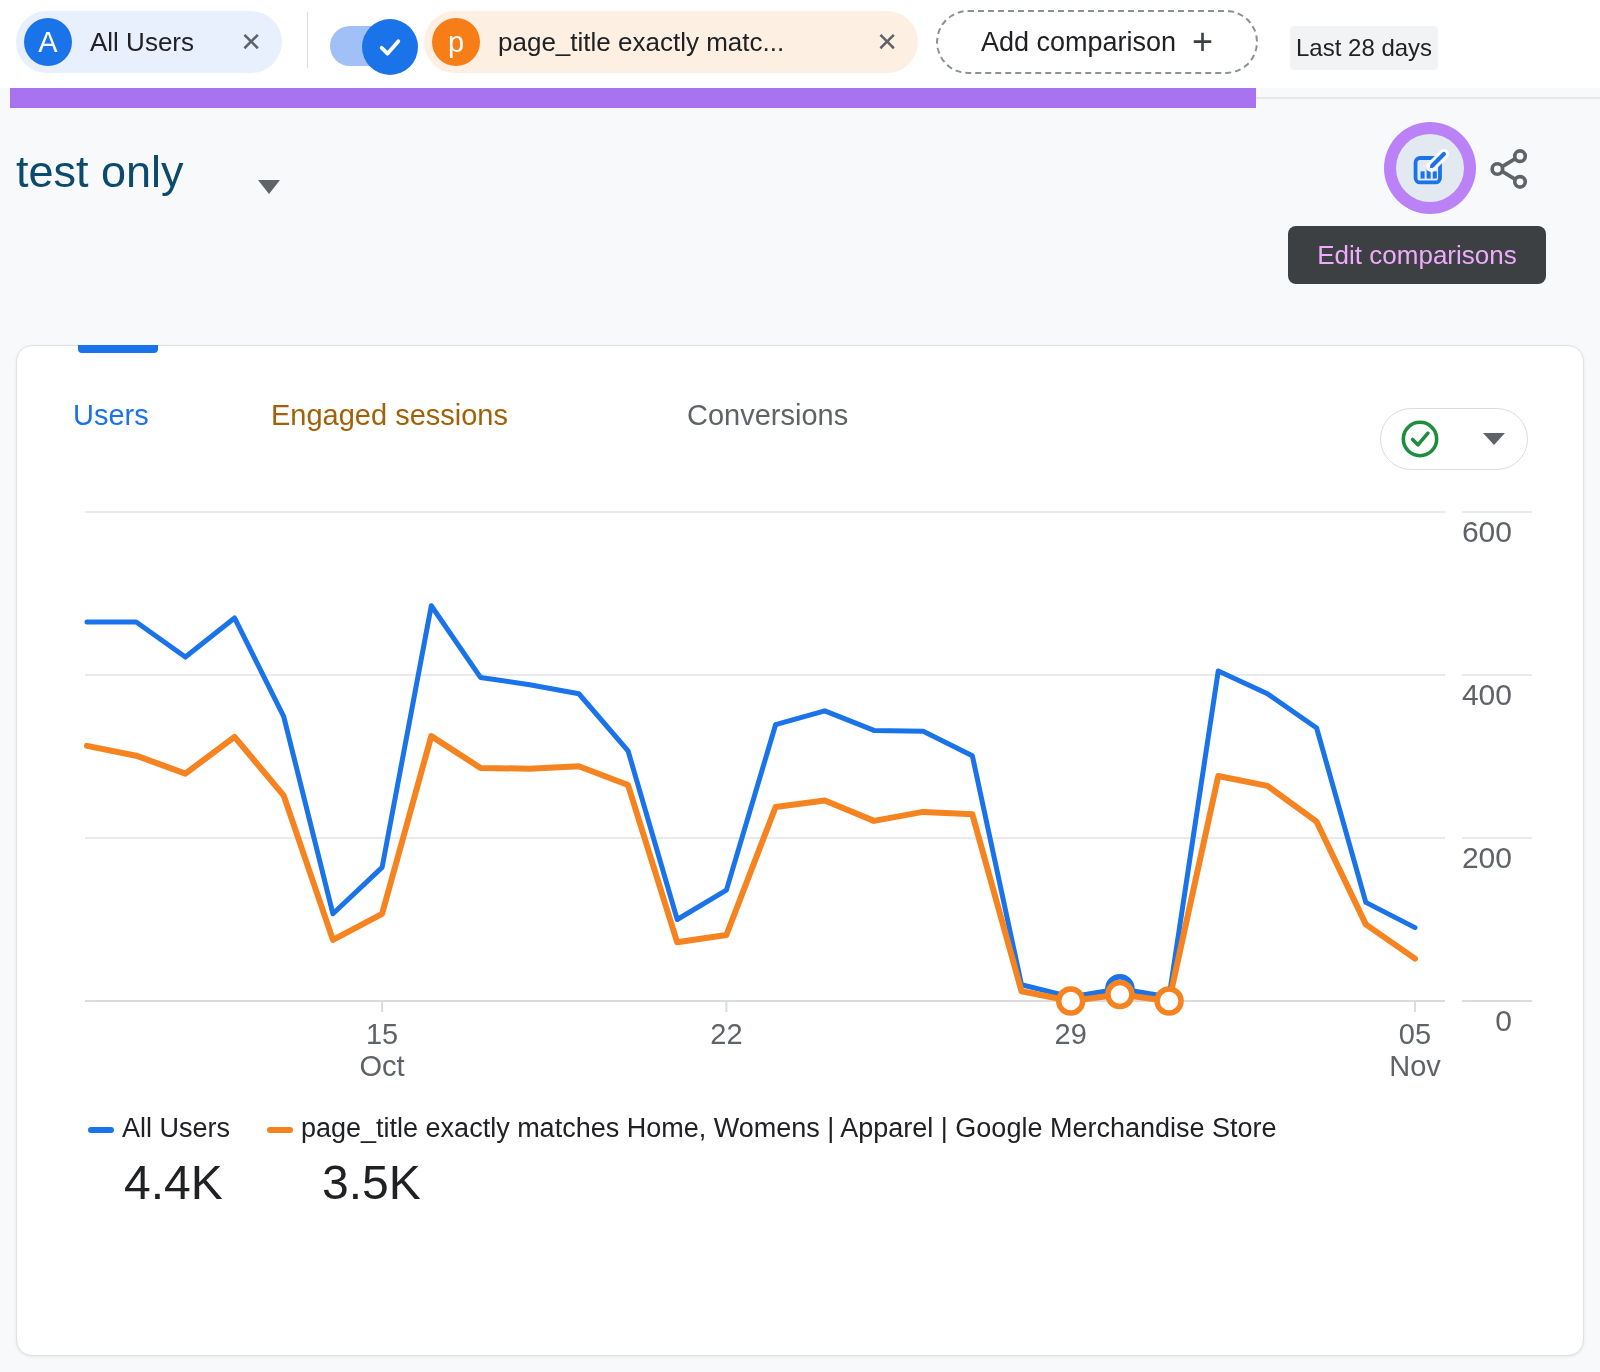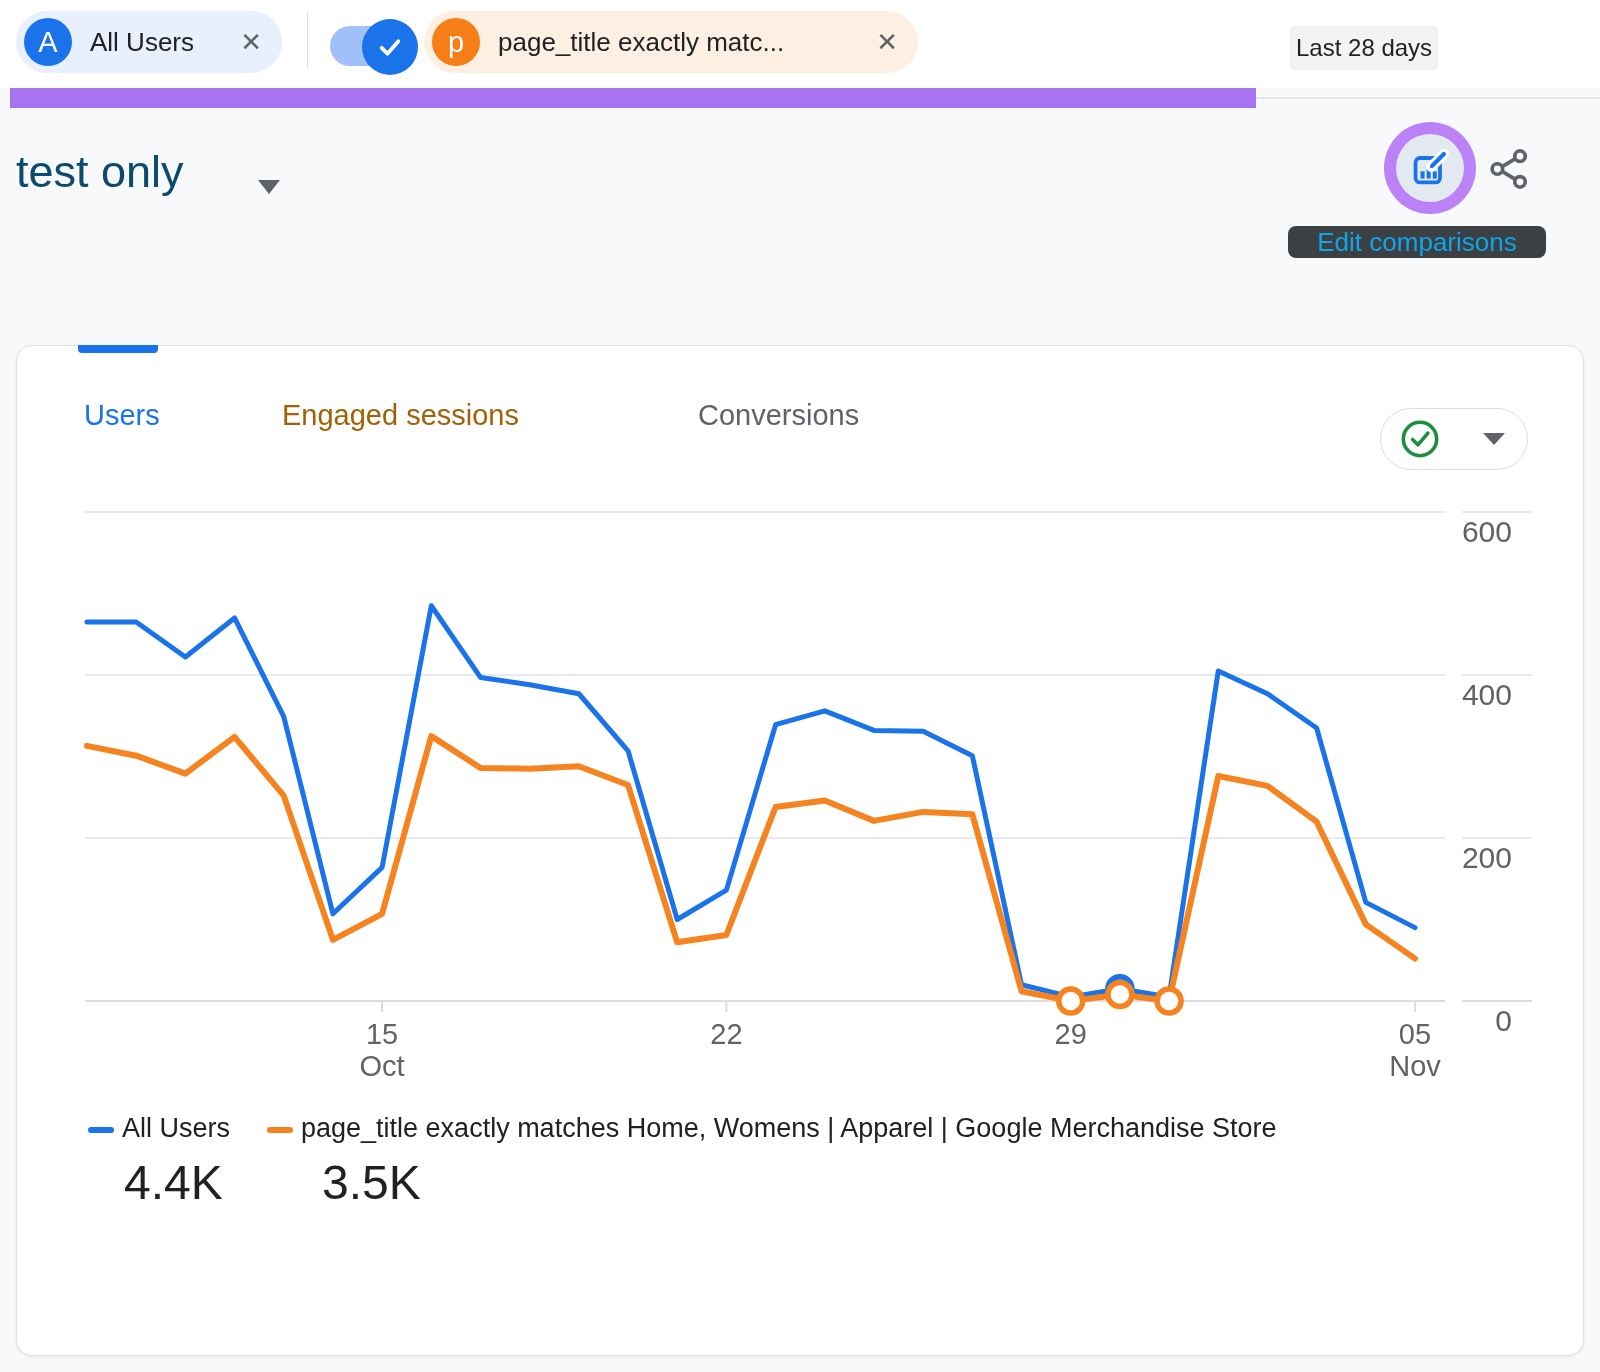--- a/index.html
+++ b/index.html
@@ -38,28 +38,28 @@
 
   
   #report-title{left:16px;top:146px;font-size:45px;color:#0c4a6e;}
   #title-caret{left:258px;top:180px;width:0;height:0;border-left:11px solid transparent;
                border-right:11px solid transparent;border-top:14px solid #5f6368;}
 
   #edit-btn{left:1384px;top:122px;width:92px;height:92px;border-radius:50%;background:#bb82f8;
             display:flex;align-items:center;justify-content:center;cursor:pointer;}
   #edit-btn-inner{width:68px;height:68px;border-radius:50%;background:#e3e9f1;display:flex;align-items:center;justify-content:center;}
   #share-btn{left:1487px;top:147px;width:44px;height:44px;cursor:pointer;}
-  #tooltip{left:1288px;top:226px;width:258px;height:32px;background:#3c4043;border-radius:8px;color:#0ea5e9;
+  #tooltip{left:1288px;top:226px;width:258px;height:58px;background:#3c4043;border-radius:8px;color:#f0abfc;
            font-size:26px;display:flex;align-items:center;justify-content:center;}
 
   
   #card{left:16px;top:345px;width:1568px;height:1011px;background:#ffffff;border:1px solid #dfe1e5;
         border-radius:16px;box-sizing:border-box;box-shadow:0 1px 3px rgba(60,64,67,.10);}
   #tab-indicator{left:78px;top:345px;width:80px;height:8px;background:#1a73e8;border-radius:0 0 4px 4px;}
-  .tab{position:absolute;top:399px;font-size:29px;cursor:pointer;margin-left:11px;}
+  .tab{position:absolute;top:399px;font-size:29px;cursor:pointer;}
   #tab-users{left:73px;color:#1a73e8;}
   #tab-engaged{left:271px;color:#a16207;}
   #tab-conversions{left:687px;color:#5f6368;}
 
   #metric-pill{left:1380px;top:408px;width:148px;height:62px;border:1.5px solid #dadce0;border-radius:31px;
                background:#fff;box-sizing:border-box;display:flex;align-items:center;cursor:pointer;}
   #metric-pill .caret{width:0;height:0;border-left:11px solid transparent;border-right:11px solid transparent;
                       border-top:12px solid #5f6368;margin-left:auto;margin-right:22px;}
 
   #chart-svg{left:0;top:440px;}
@@ -102,20 +102,24 @@
     </div>
 
     <div class="chip" id="chip-page-title">
       <div class="avatar" id="avatar-p">
         <span>p</span>
       </div>
       <span class="chip-label">page_title exactly matc...</span>
       <span class="chip-close">✕</span>
     </div>
 
+    <div class="abs" id="add-comparison">
+      <span class="lbl">Add comparison</span>
+      <span class="plus">+</span>
+    </div>
 
     <div class="abs" id="date-range">Last 28 days</div>
   </div>
 
   <div class="abs" id="progress-bar"></div>
   <div class="abs" id="progress-rest"></div>
 
   <div class="abs" id="report-title">test only</div>
   <div class="abs" id="title-caret"></div>
 

